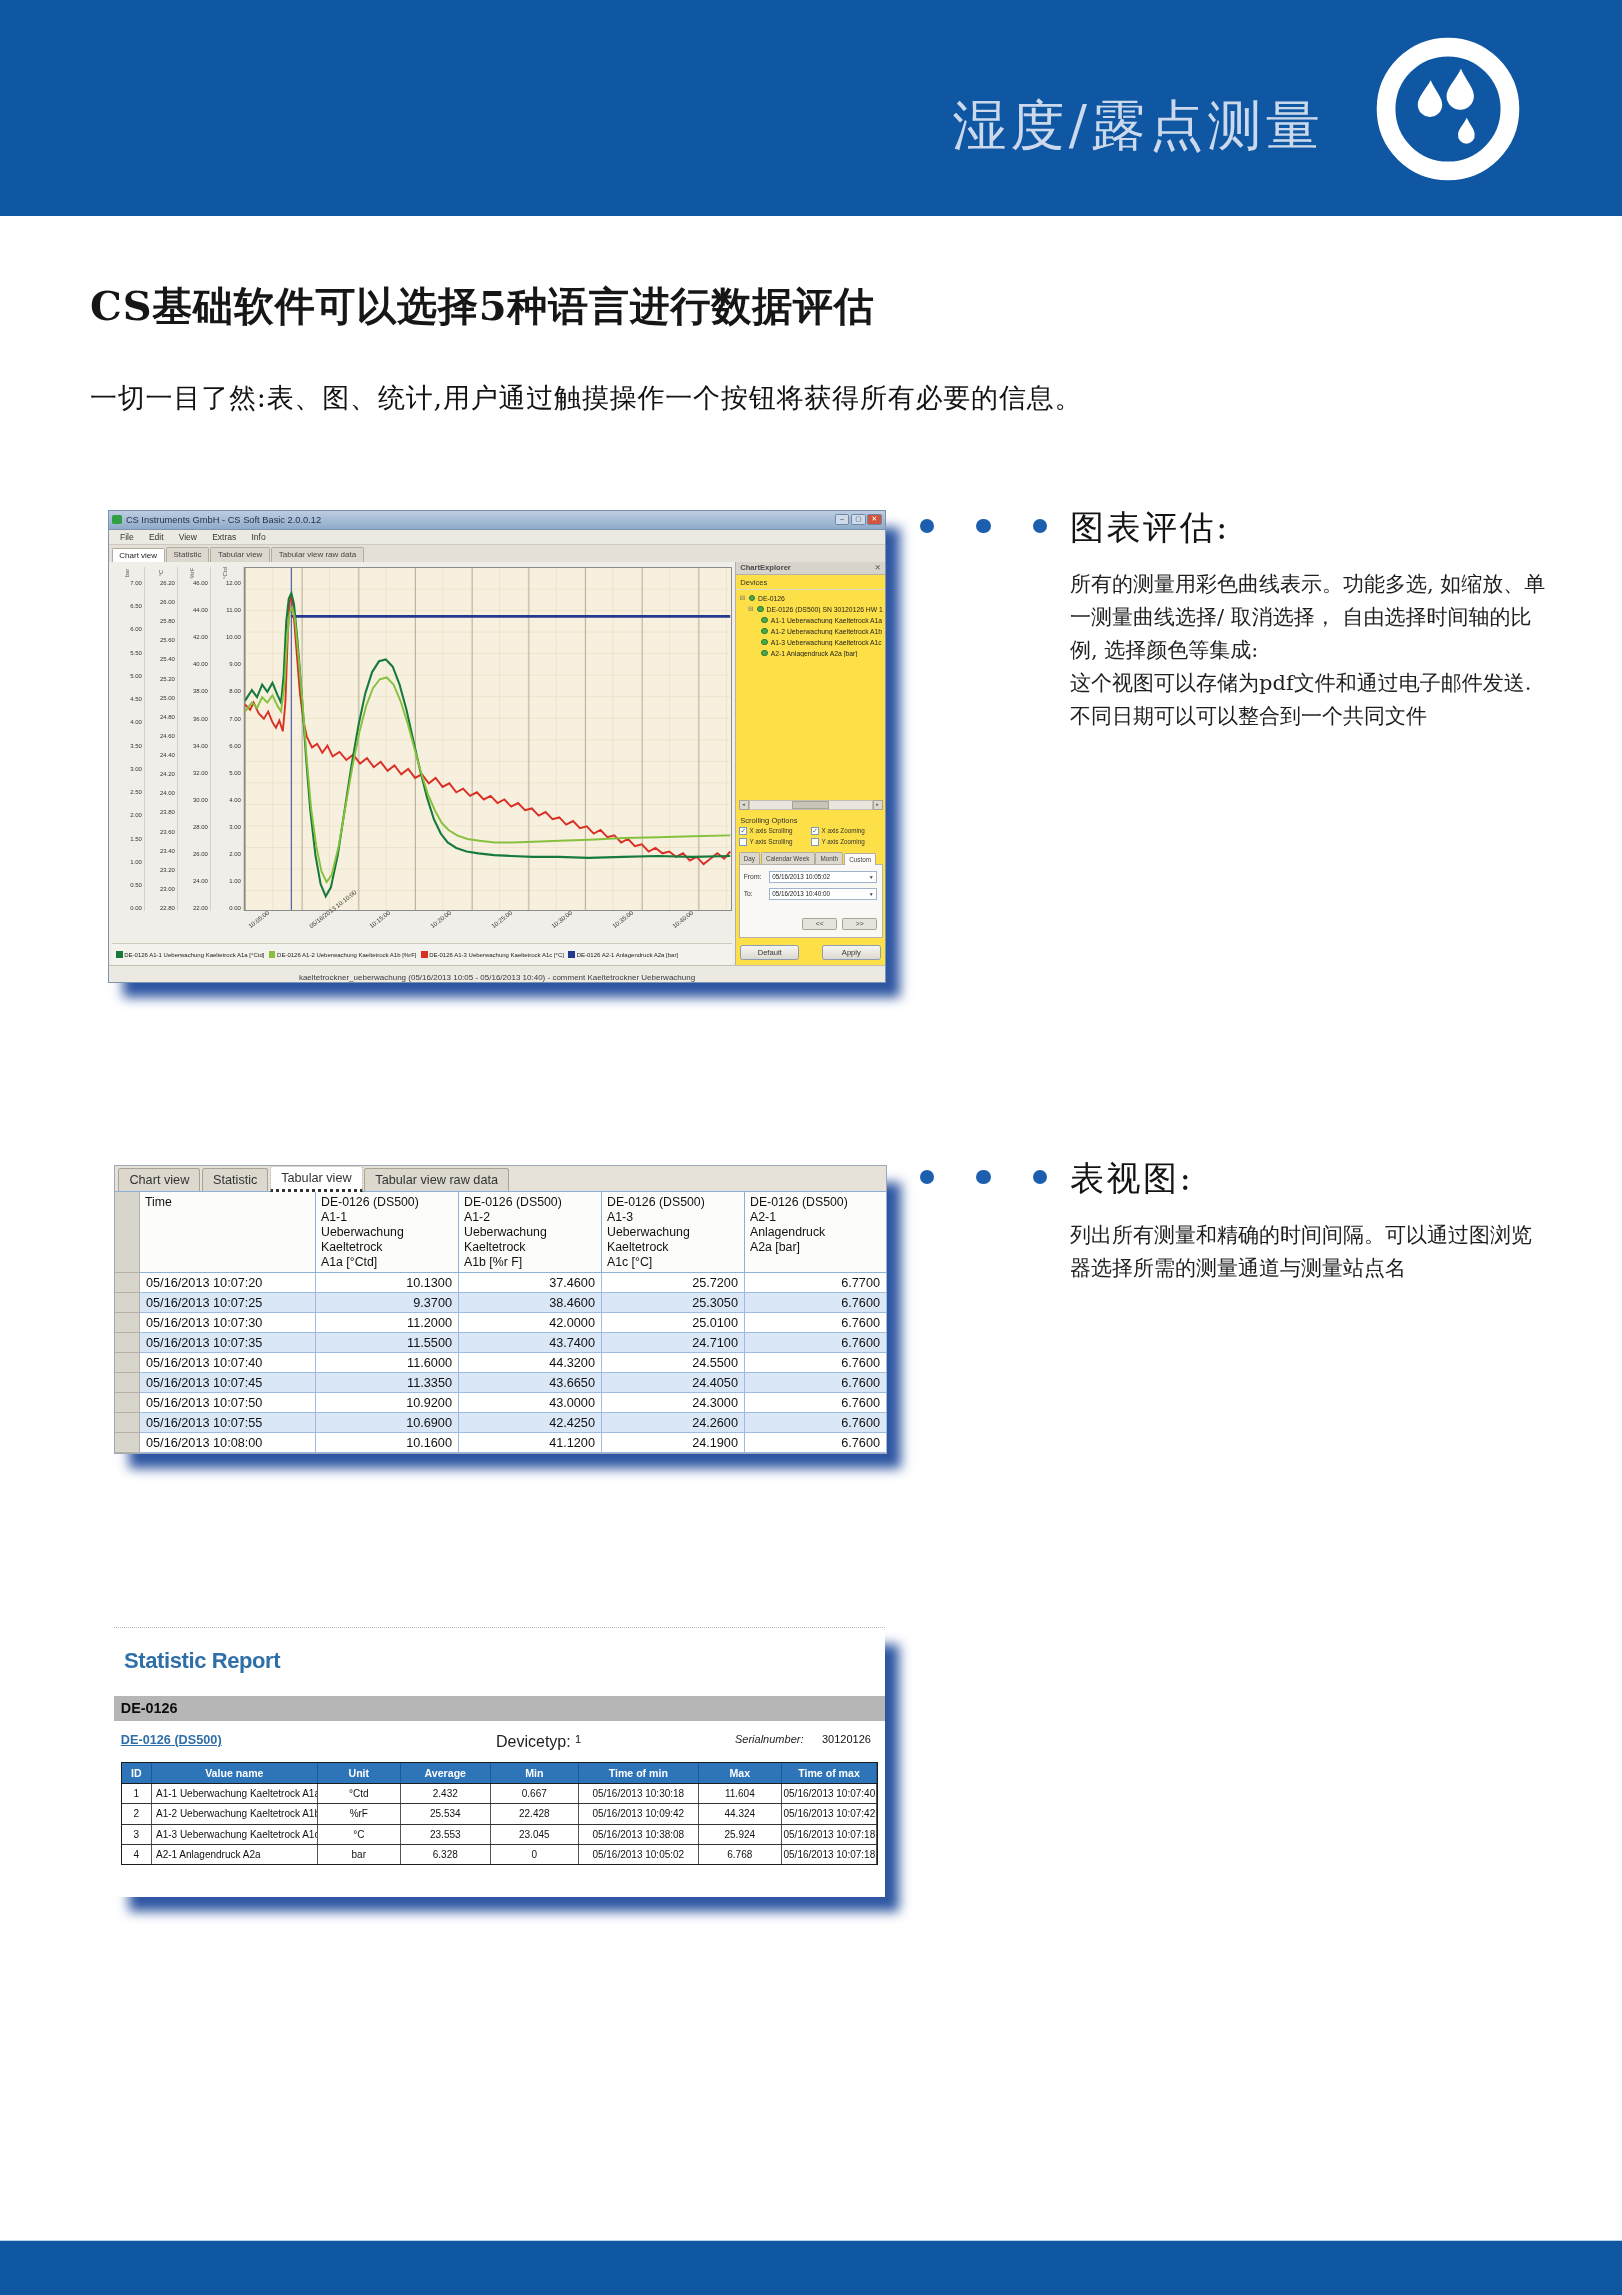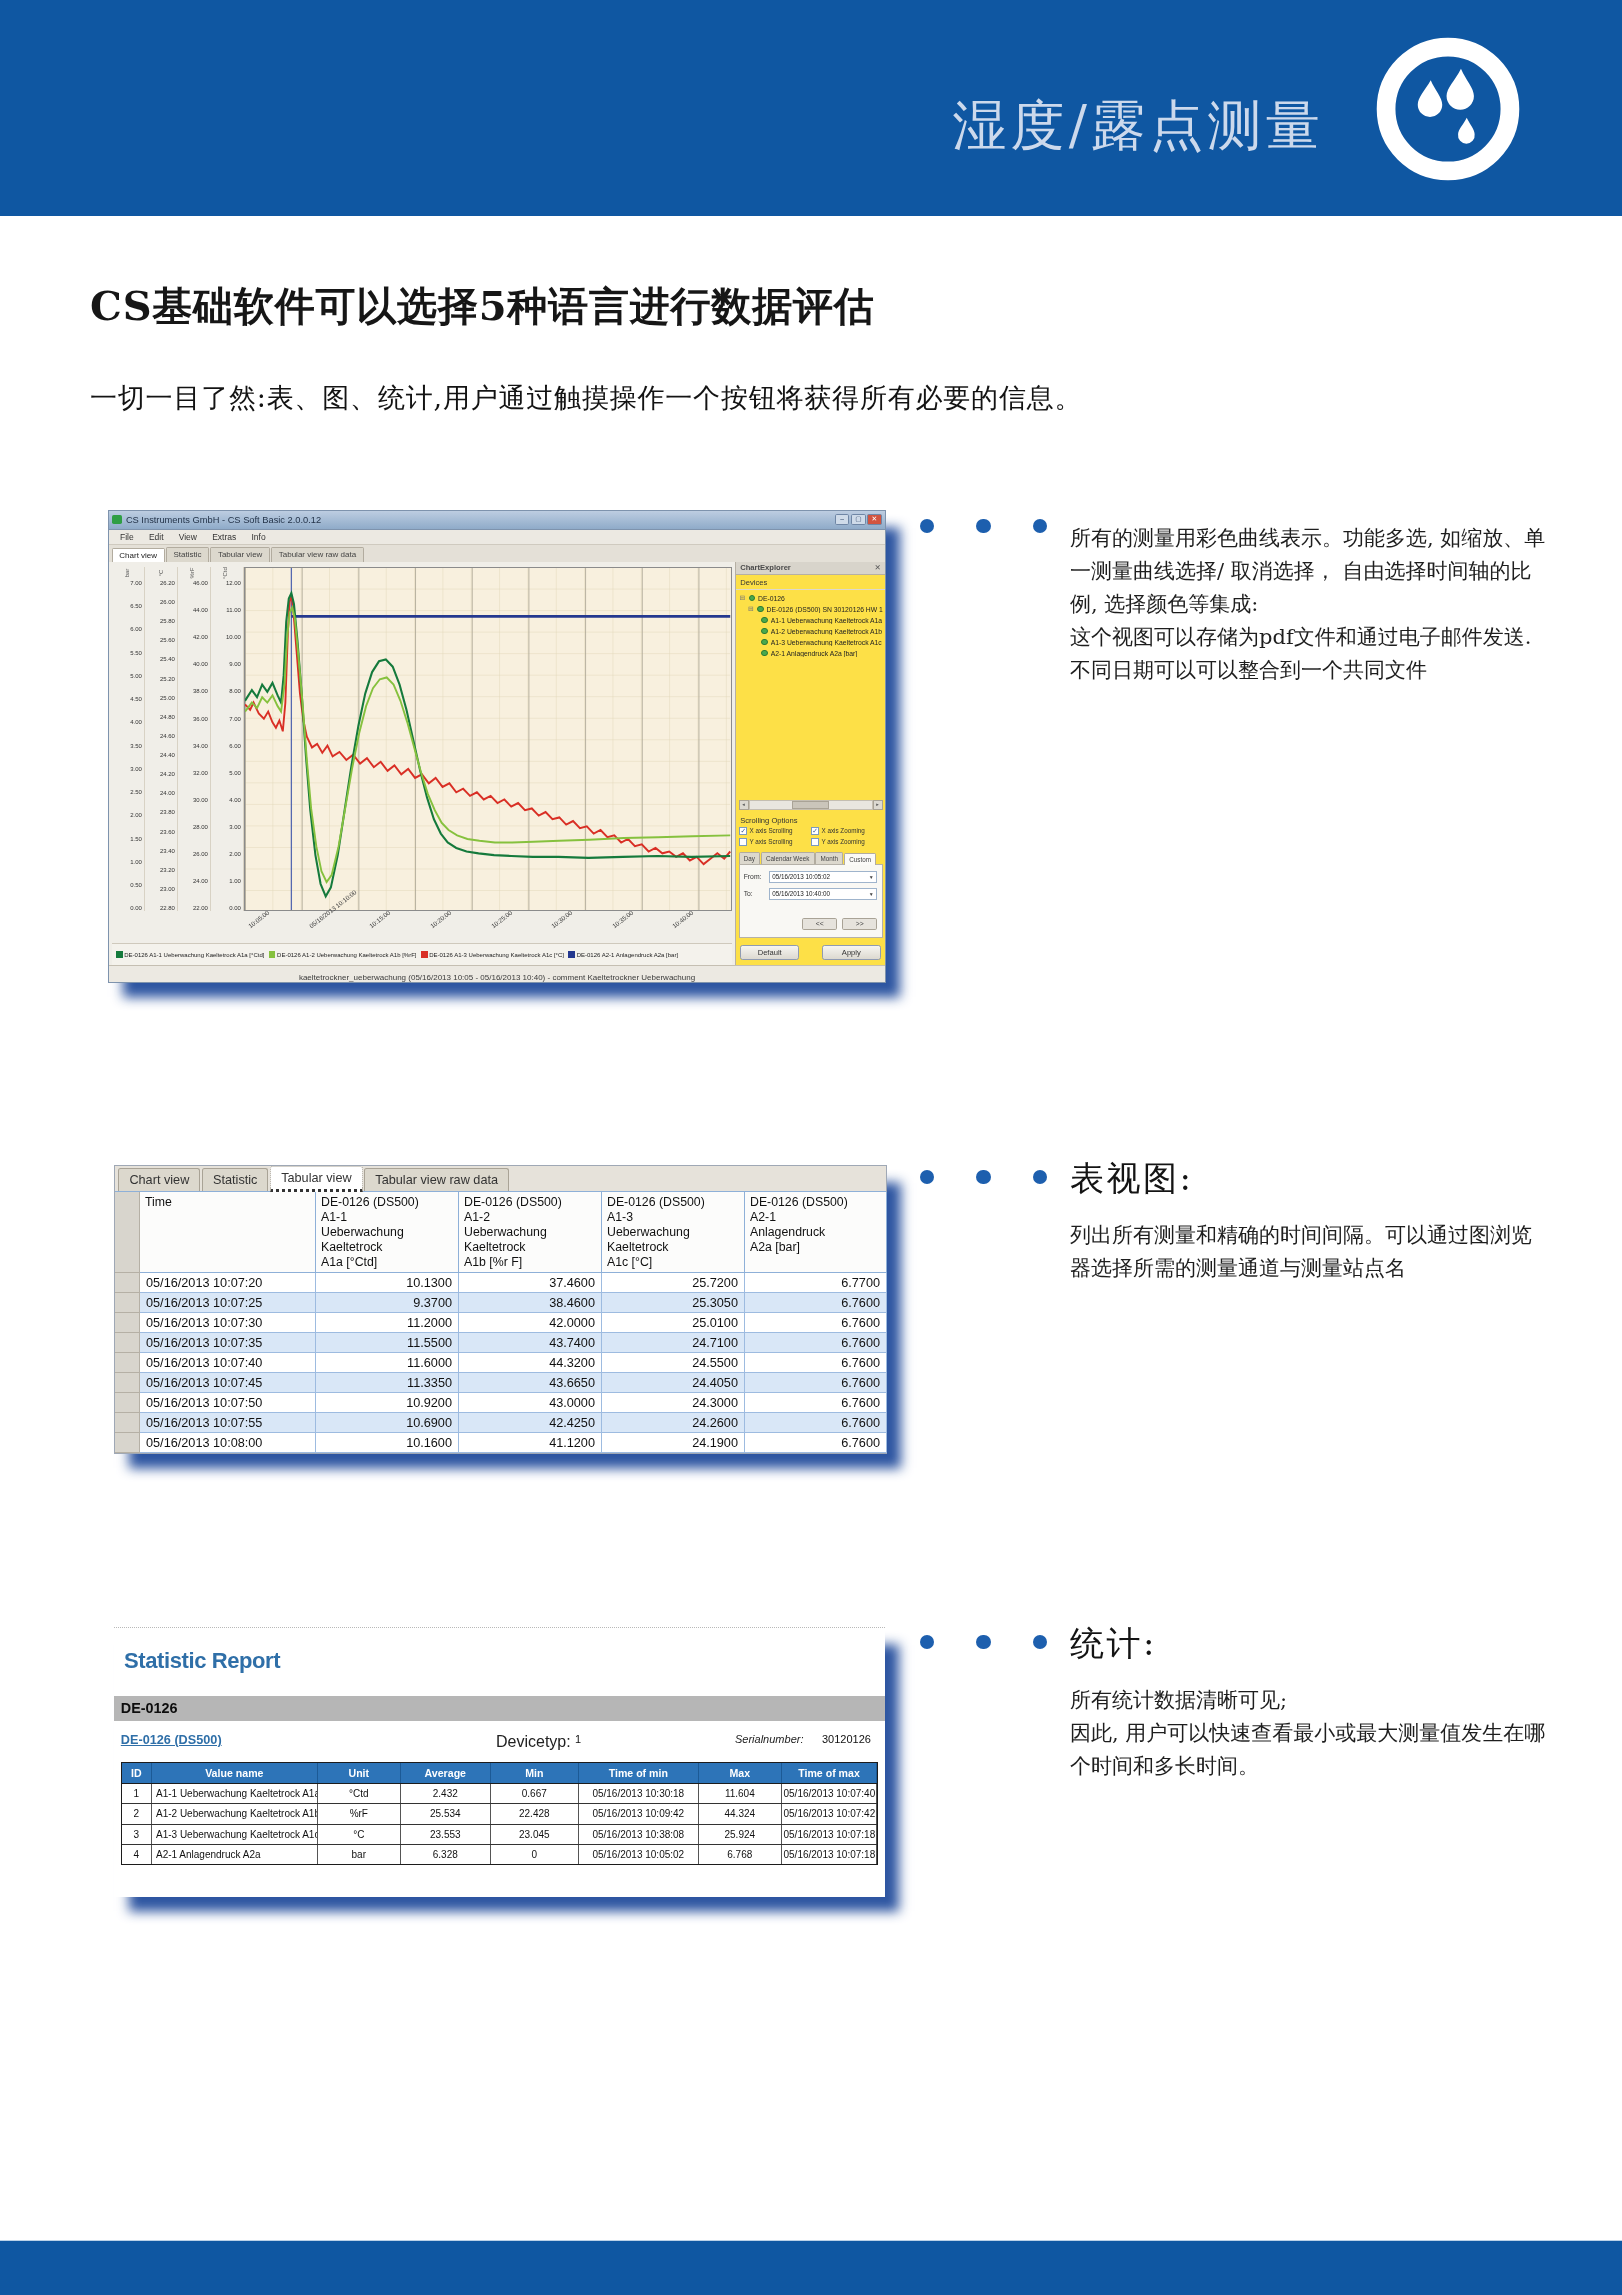--- a/index.html
+++ b/index.html
@@ -443,20 +443,21 @@
     </div>
   </div>
 
   <div class="section" style="top:505px;">
     <div class="dots">
       <span class="dot"></span>
       <span class="dot"></span>
       <span class="dot"></span>
     </div>
     <div class="sec-text">
+      <div class="sec-heading">图表评估:</div>
       <div class="sec-body">所有的测量用彩色曲线表示。功能多选, 如缩放、单一测量曲线选择/  取消选择， 自由选择时间轴的比例, 选择颜色等集成:
 这个视图可以存储为pdf文件和通过电子邮件发送. 不同日期可以可以整合到一个共同文件</div>
     </div>
   </div>
 
   <div class="shot2 shadowed">
     <div class="tabbar2">
       <span class="tab2">Chart view</span>
       <span class="tab2">Statistic</span>
       <span class="tab2 active">Tabular view</span>
@@ -627,29 +628,17 @@
           <span class="sr-td">bar</span>
           <span class="sr-td">6.328</span>
           <span class="sr-td">0</span>
           <span class="sr-td">05/16/2013 10:05:02</span>
           <span class="sr-td">6.768</span>
           <span class="sr-td">05/16/2013 10:07:18</span>
         </div>
     </div>
   </div>
 
-  <div class="section" style="top:1621px;">
-    <div class="dots">
-      <span class="dot"></span>
-      <span class="dot"></span>
-      <span class="dot"></span>
-    </div>
-    <div class="sec-text">
-      <div class="sec-heading">统计:</div>
-      <div class="sec-body">所有统计数据清晰可见;
-因此, 用户可以快速查看最小或最大测量值发生在哪个时间和多长时间。</div>
-    </div>
-  </div>
 
   <div class="footer"></div>
 
 </div>
 
 
 </body></html>

